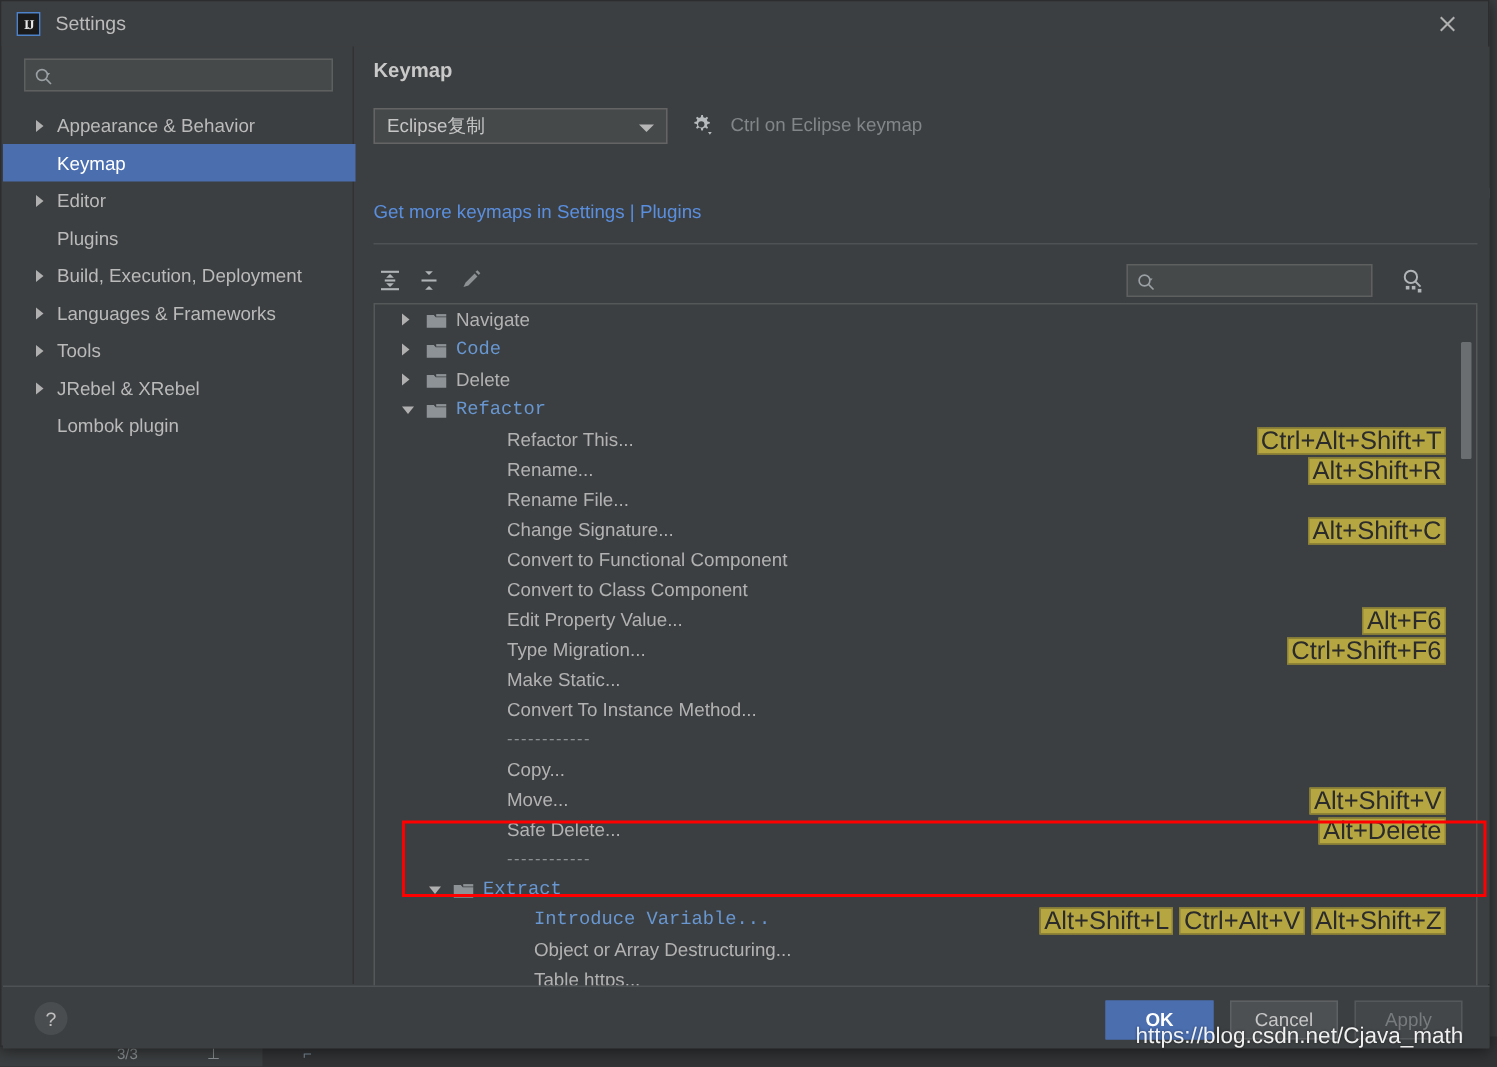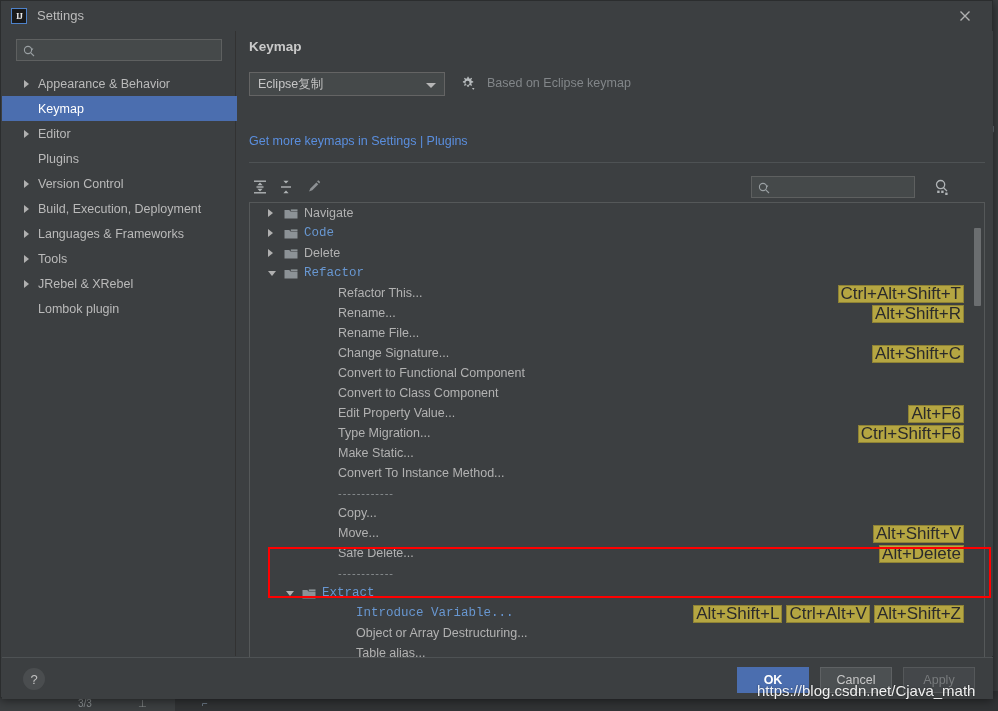--- a/index.html
+++ b/index.html
@@ -466,30 +466,20 @@
         </div>
         <div class="nav-item has-arrow">
           <span class="arrow"></span>
           <span>Editor</span>
         </div>
         <div class="nav-item" style="padding-left: 36px;">
           <span>Plugins</span>
         </div>
         <div class="nav-item has-arrow">
           <span class="arrow"></span>
-          <span>Version Control</span>
-          <span class="copy-badge">
-            <svg viewBox="0 0 12 12" width="12" height="12">
-              <rect x="0.5" y="0.5" width="7.5" height="8.5" stroke="#9aa0a3" stroke-width="1" fill="none"></rect>
-              <rect x="3.5" y="3" width="7.5" height="8.5" stroke="#9aa0a3" stroke-width="1" fill="#3c3f41"></rect>
-            </svg>
-          </span>
-        </div>
-        <div class="nav-item has-arrow">
-          <span class="arrow"></span>
           <span>Build, Execution, Deployment</span>
         </div>
         <div class="nav-item has-arrow">
           <span class="arrow"></span>
           <span>Languages &amp; Frameworks</span>
         </div>
         <div class="nav-item has-arrow">
           <span class="arrow"></span>
           <span>Tools</span>
         </div>
@@ -519,21 +509,21 @@
     </div>
 
     <div id="keymap-gear">
       <svg viewBox="0 0 17 17" width="17" height="17">
         <path d="M8.5 1.7 l1.1 0 l.3 1.5 l1.2 .5 l1.2-.9 l.8 .8 l-.9 1.2 l.5 1.2 l1.5 .3 l0 1.1 l-1.5 .3 l-.5 1.2 l.9 1.2 l-.8 .8 l-1.2-.9 l-1.2 .5 l-.3 1.5 l-1.1 0 l-.3-1.5 l-1.2-.5 l-1.2 .9 l-.8-.8 l.9-1.2 l-.5-1.2 l-1.5-.3 l0-1.1 l1.5-.3 l.5-1.2 l-.9-1.2 l.8-.8 l1.2 .9 l1.2-.5 z" fill="#b7bbbd"></path>
         <circle cx="8.5" cy="7.9" r="2.1" fill="#3c3f41"></circle>
         <path d="M13 13 l2.5 0 l-1.25 1.9 z" fill="#b7bbbd"></path>
       </svg>
     </div>
 
-    <div id="based-on">Based on Eclipse keymap</div>
+    <div id="based-on">Ctrl on Eclipse keymap</div>
 
     <div id="more-keymaps-link">Get more keymaps in Settings | Plugins</div>
 
     <div id="panel-divider"></div>
 
     <div id="tree-toolbar">
       <div class="tbtn" style="left:0px;">
         <svg viewBox="0 0 16 16" width="16" height="16">
           <rect x="2" y="1.5" width="12" height="1.4" fill="#b0b4b6"></rect>
           <rect x="2" y="13.1" width="12" height="1.4" fill="#b0b4b6"></rect>
@@ -700,21 +690,21 @@
             <span class="shortcuts">
               <span class="kbd">Alt+Shift+L</span>
               <span class="kbd">Ctrl+Alt+V</span>
               <span class="kbd">Alt+Shift+Z</span>
             </span>
           </div>
           <div class="trow">
             <span class="tlabel" style="left: 106px;">Object or Array Destructuring...</span>
           </div>
           <div class="trow">
-            <span class="tlabel" style="left: 106px;">Table alias...</span>
+            <span class="tlabel" style="left: 106px;">Table https...</span>
           </div>
         </div>
       <div id="tree-scrollbar">
         <div id="tree-scroll-thumb"></div>
       </div>
     </div>
   </div>
 
   <div id="red-highlight"></div>
 

